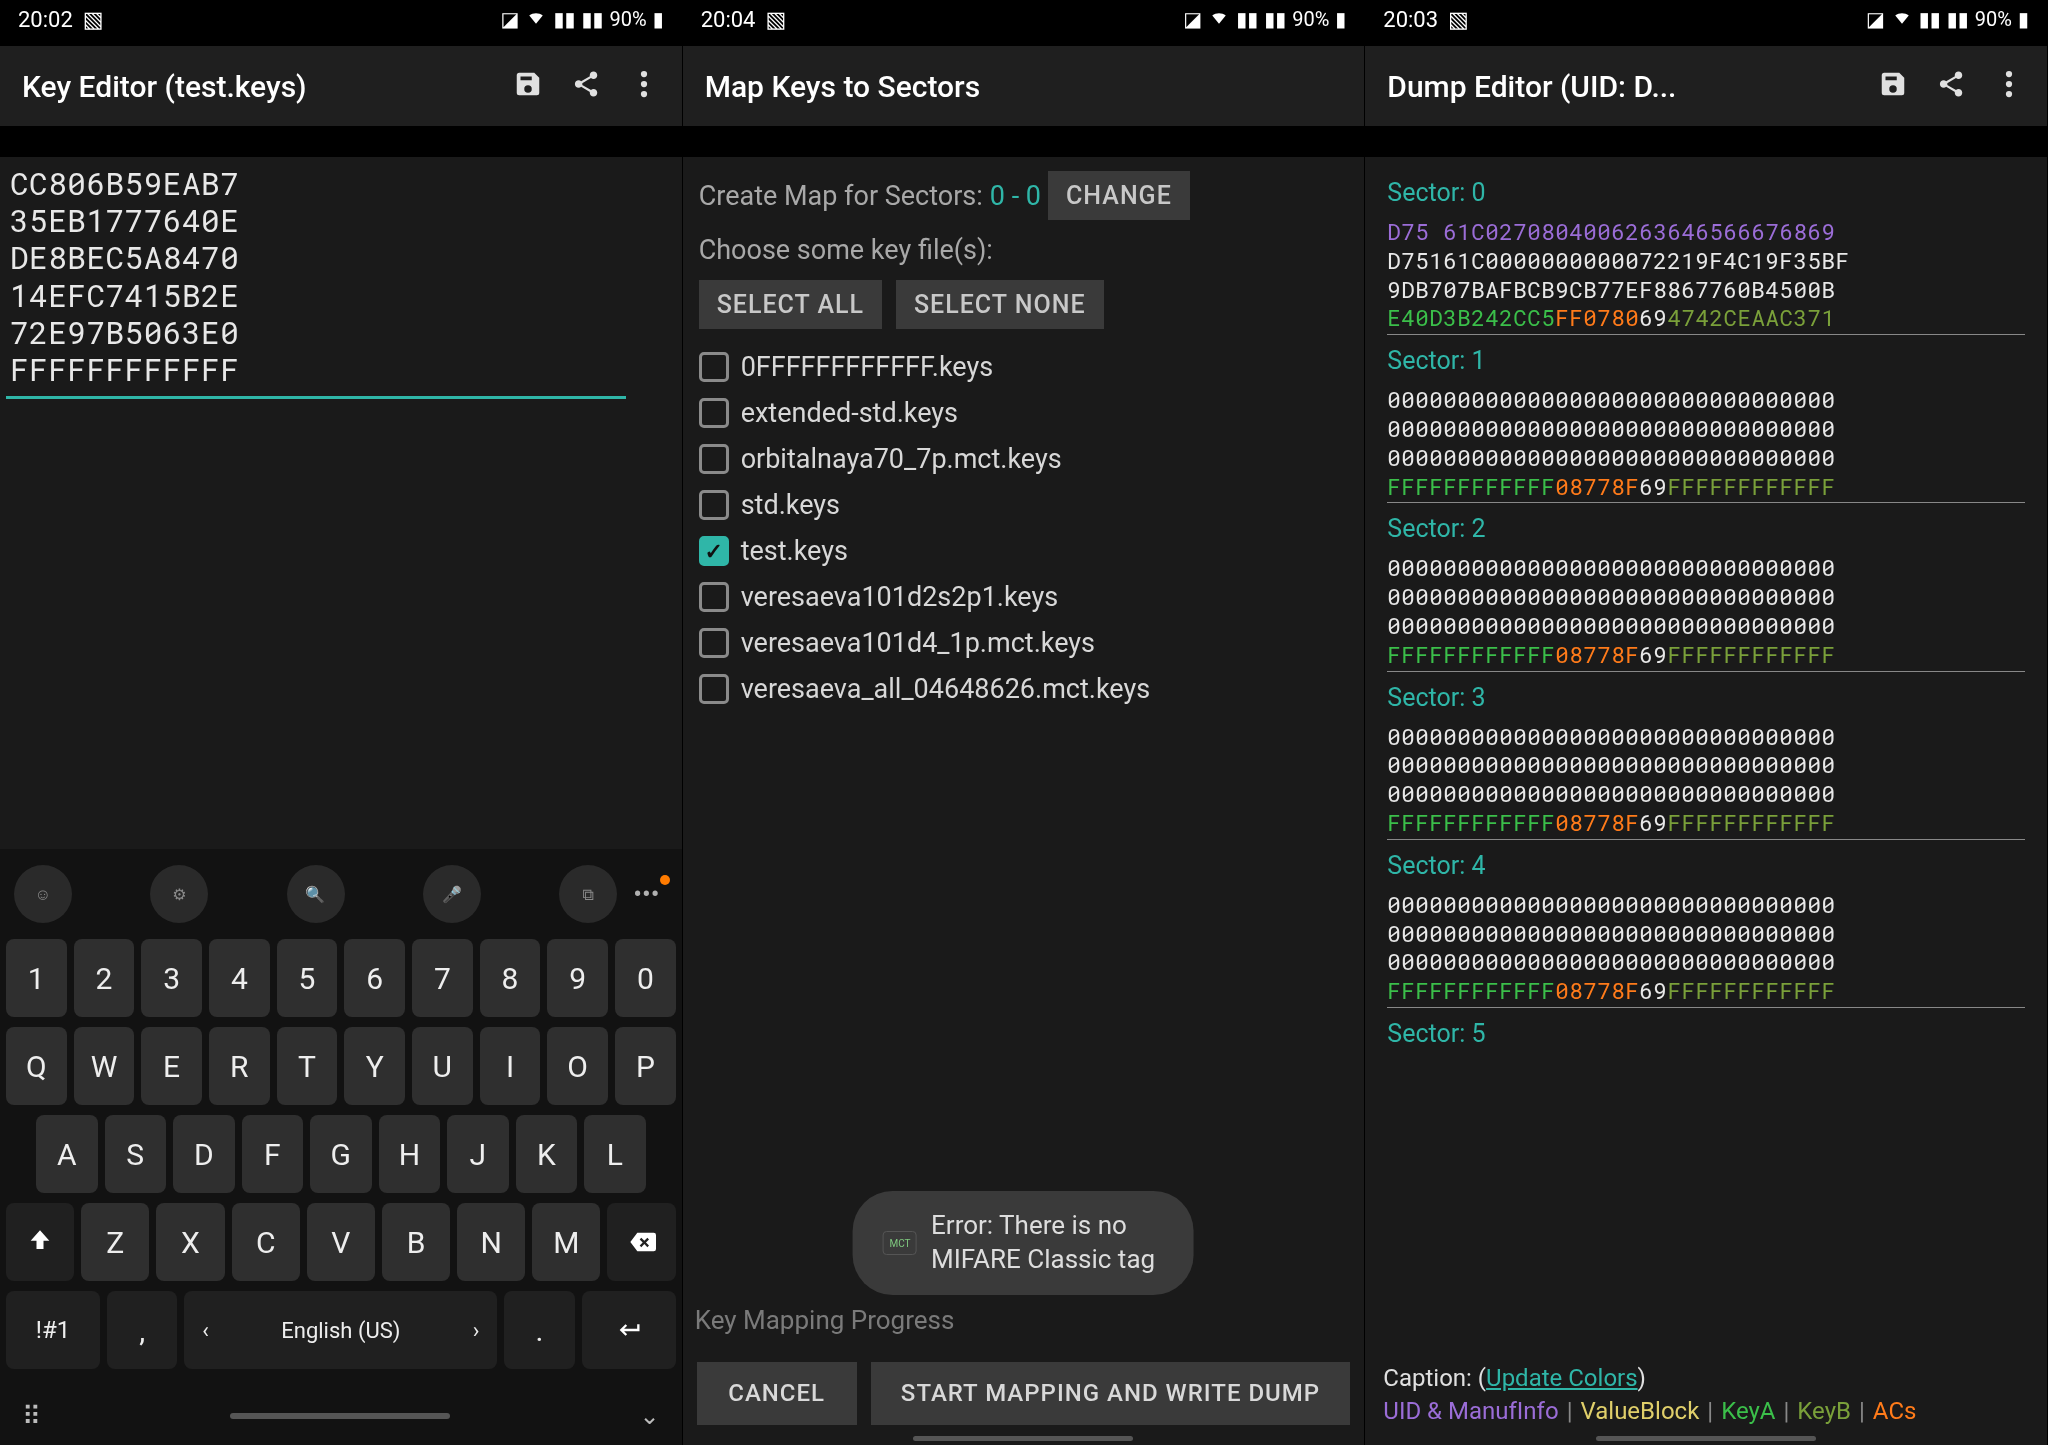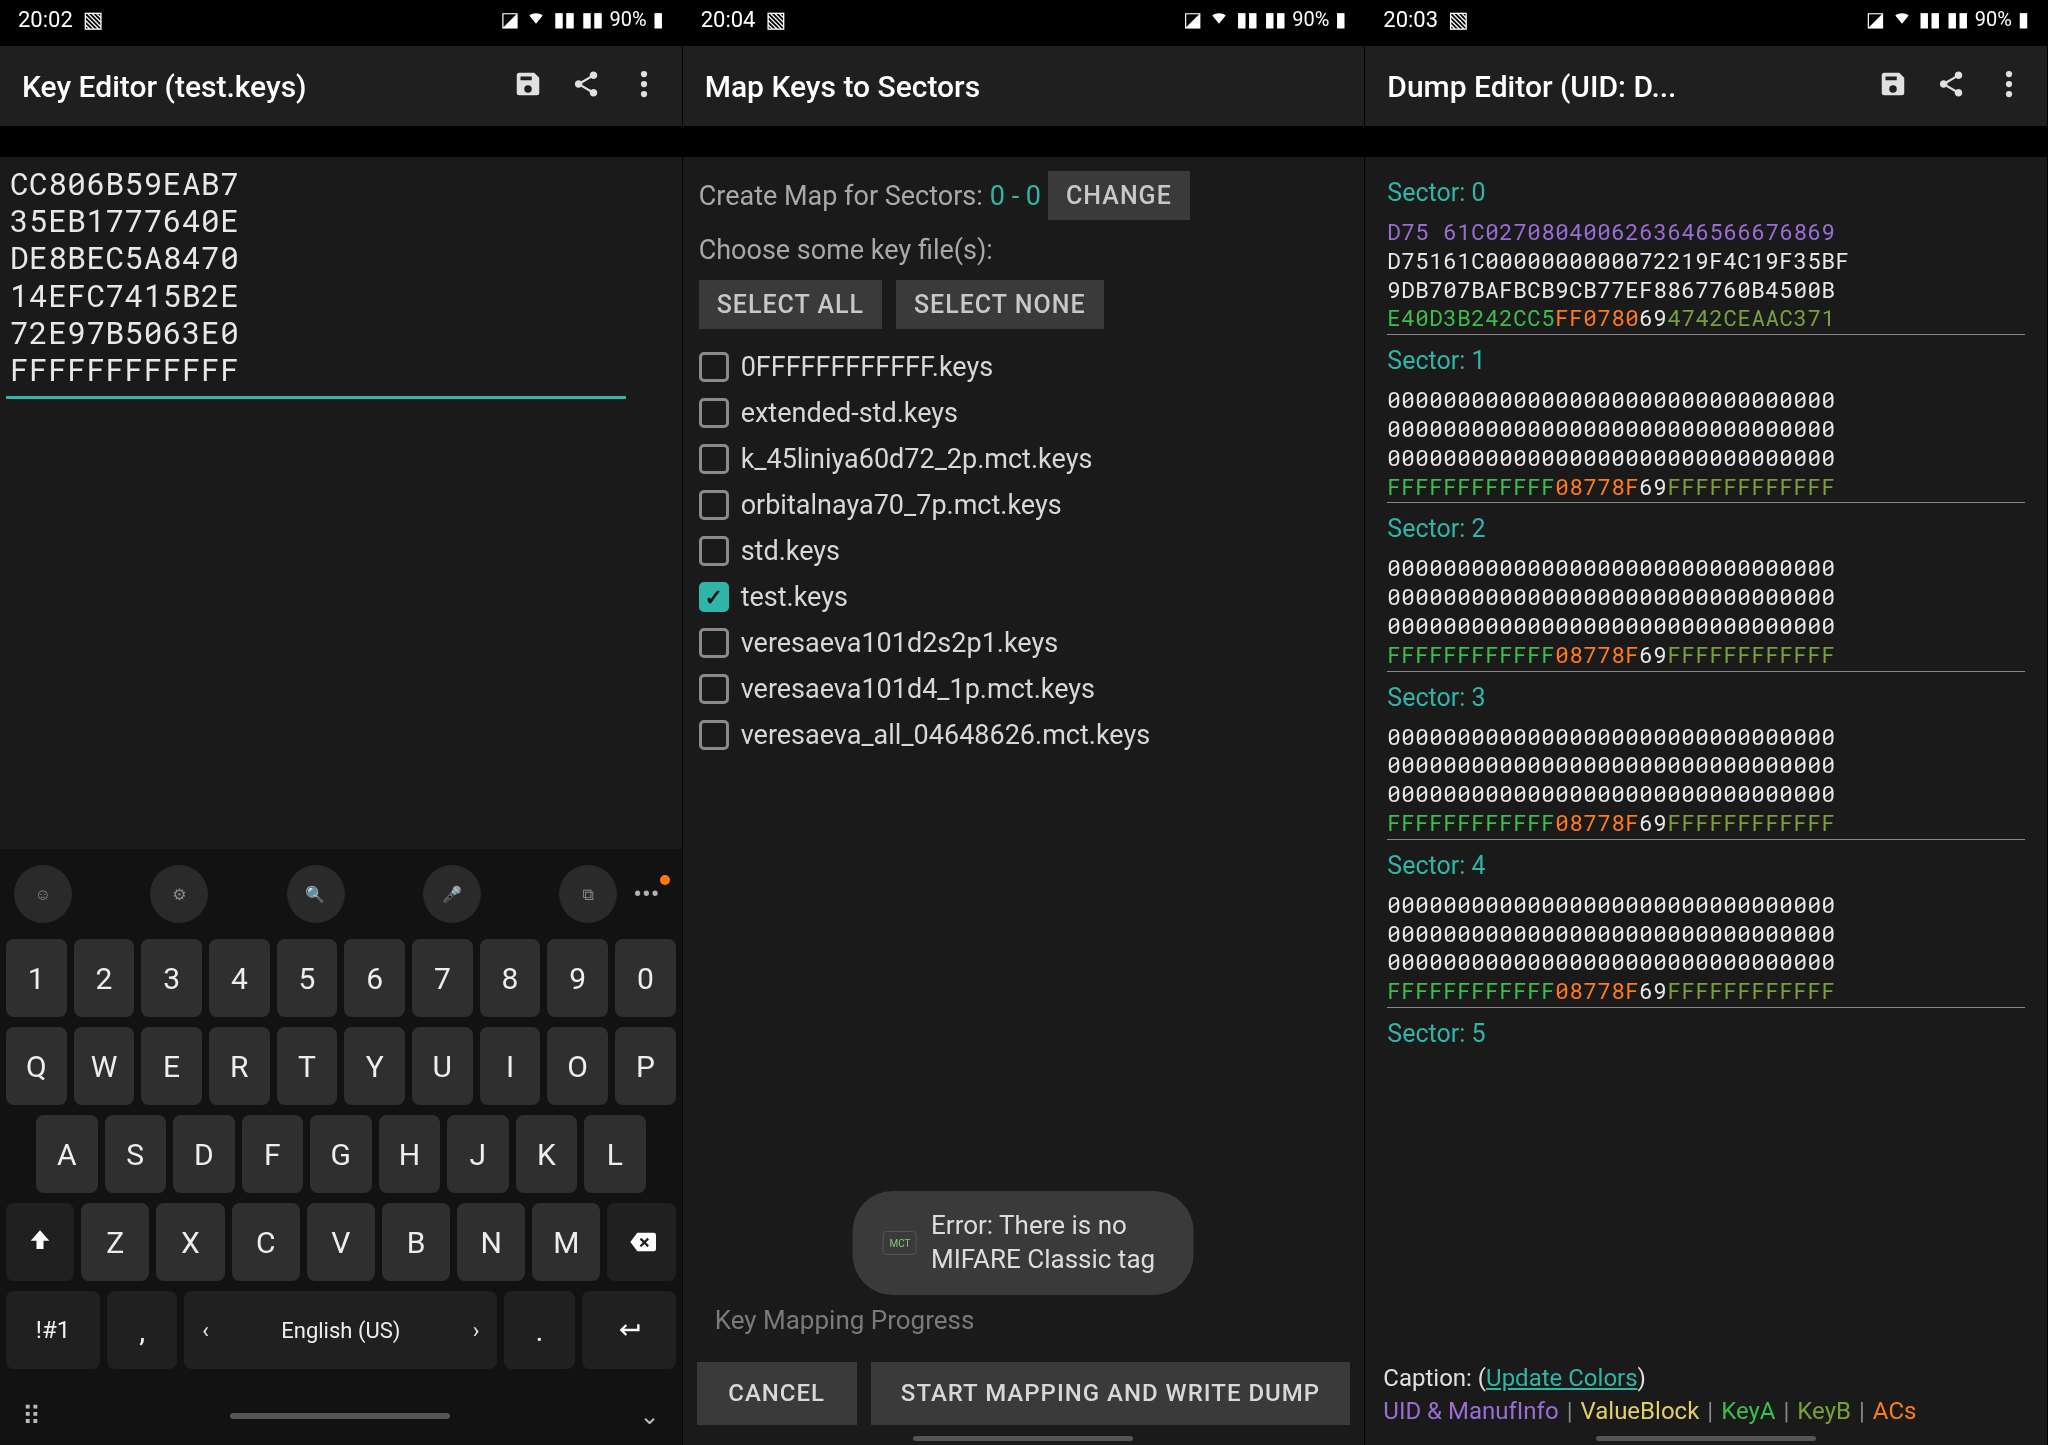--- a/index.html
+++ b/index.html
@@ -144,21 +144,21 @@
   .cb.checked::after{content:"✓";color:#111;font-size:22px;font-weight:bold;}
   .file-name{color:#d8d8d8;font-size:27px;}
   .toast {
     position:absolute; left:50%; transform:translateX(-50%);
     bottom:150px; background:#3a3a3a; border-radius:40px;
     padding:18px 30px; display:flex; align-items:center; gap:14px;
     max-width:560px;
   }
   .toast-icon{width:34px;height:24px;flex-shrink:0;display:flex;align-items:center;justify-content:center;font-size:10px;color:#7fc97f;border:1px solid #555;border-radius:4px;}
   .toast-text{color:#ddd;font-size:26px;line-height:1.3;}
-  .progress-label{position:absolute;bottom:110px;left:32px;color:#7a7a7a;font-size:26px;}
+  .progress-label{position:absolute;bottom:110px;left:12px;color:#7a7a7a;font-size:26px;}
   .s2-bottom{
     position:absolute; left:0; right:0; bottom:0;
     display:flex; gap:14px; padding:12px 14px 20px; background:#1a1a1a;
   }
   .s2-bottom .big-btn{
     background:#3a3a3a;color:#d8d8d8;font-size:24px;font-weight:500;
     letter-spacing:1px;display:flex;align-items:center;justify-content:center;
     text-align:center;padding:16px 10px;cursor:pointer;line-height:1.3;
   }
   .btn-cancel{flex:0 0 160px;}
@@ -359,24 +359,20 @@
     <div class="file-item">
       <div class="cb "></div>
       <div class="file-name">0FFFFFFFFFFFF.keys</div>
     </div>
     <div class="file-item">
       <div class="cb "></div>
       <div class="file-name">extended-std.keys</div>
     </div>
     <div class="file-item">
       <div class="cb "></div>
-      <div class="file-name">k_45liniya60d72_2p.mct.keys</div>
-    </div>
-    <div class="file-item">
-      <div class="cb "></div>
       <div class="file-name">orbitalnaya70_7p.mct.keys</div>
     </div>
     <div class="file-item">
       <div class="cb "></div>
       <div class="file-name">std.keys</div>
     </div>
     <div class="file-item">
       <div class="cb checked"></div>
       <div class="file-name">test.keys</div>
     </div>

